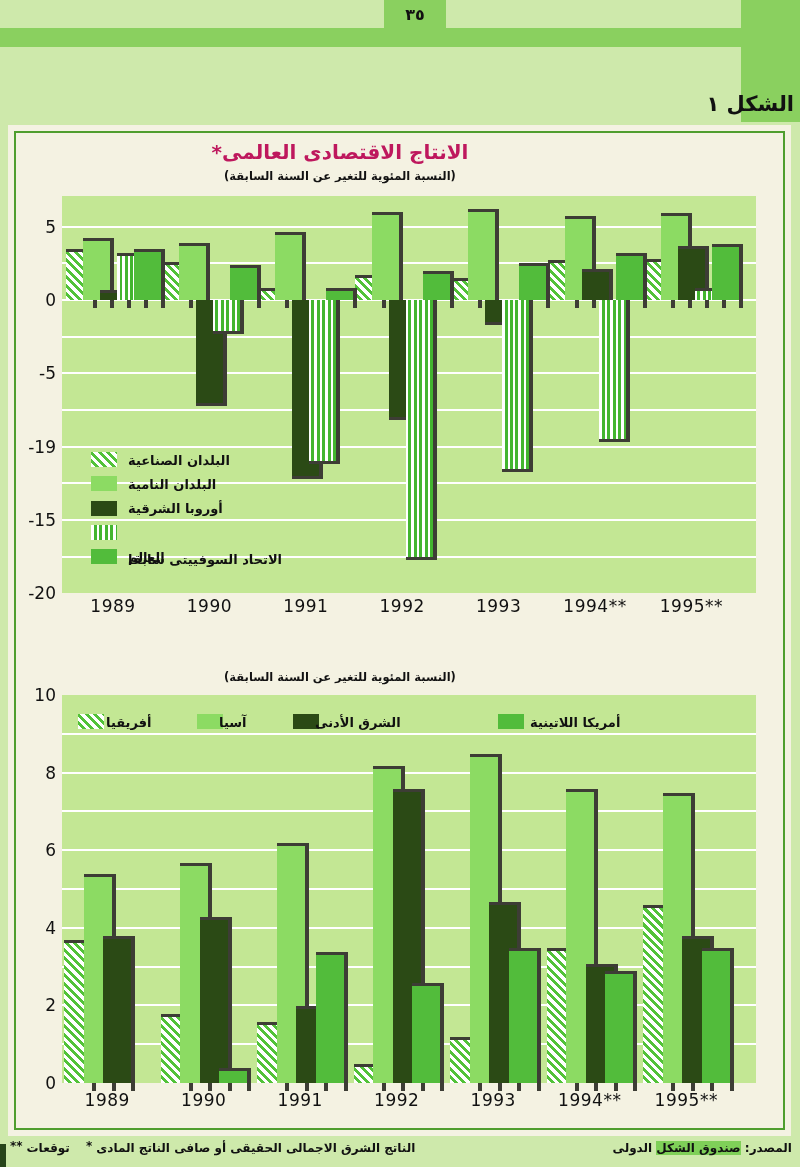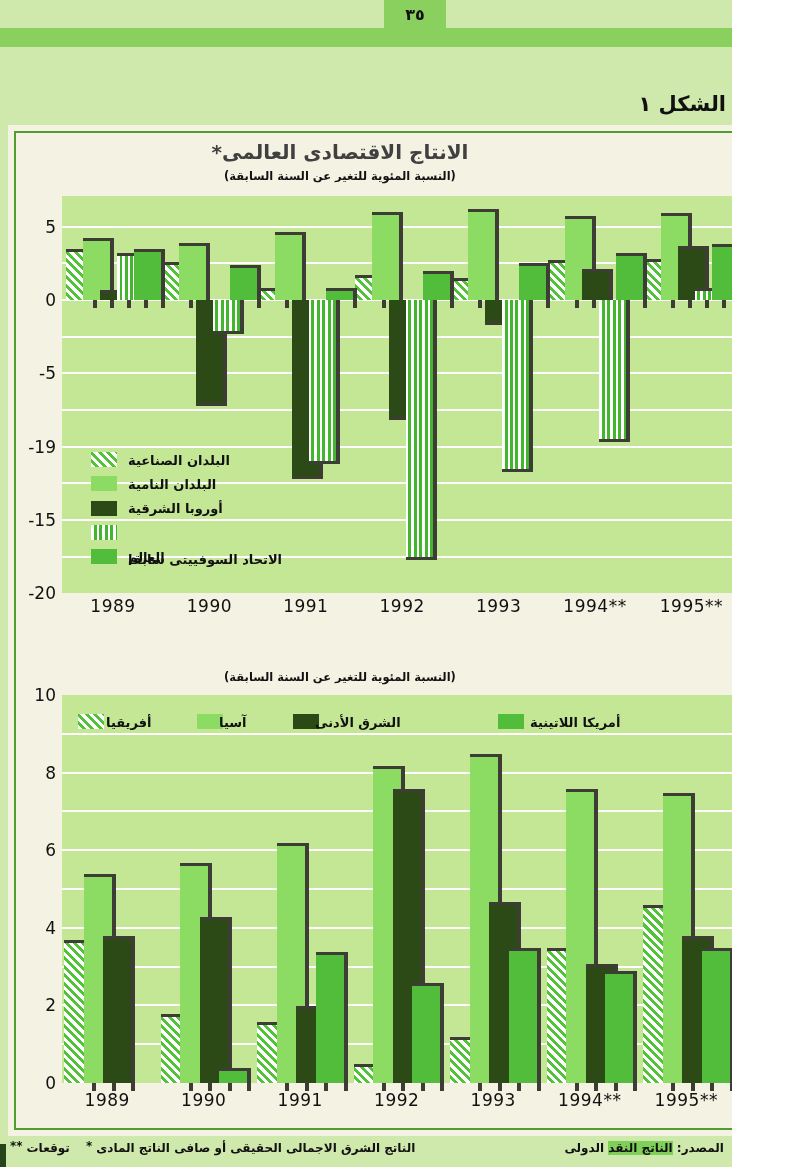--- a/index.html
+++ b/index.html
@@ -1,31 +1,31 @@
 <!DOCTYPE html>
 <html lang="ar"><head>
 <meta charset="utf-8">
 <style>
   html,body { margin:0; padding:0; }
   body { width:800px; height:1167px; font-family:"DejaVu Sans", sans-serif; }
-  #page { position:relative; width:732px; height:1167px; background:#cee9ab; overflow:hidden; }
+  #page { position:relative; width:800px; height:1167px; background:#cee9ab; overflow:hidden; }
 
   
   .top-bar        { position:absolute; left:0; top:28px; width:800px; height:19px; background:#8ad05f; }
   .page-num-box   { position:absolute; left:384px; top:0; width:62px; height:29px; background:#8ad05f;
                     display:flex; align-items:center; justify-content:center;
                     font-weight:bold; font-size:16px; color:#111; }
   .right-bar      { position:absolute; left:741px; top:0; width:59px; height:122px; background:#8ad05f; }
   .figure-label   { position:absolute; right:6px; top:92px; font-weight:bold; font-size:21px; color:#111; direction:rtl; }
 
   .chart-box      { position:absolute; left:8px; top:125px; width:783px; height:1011px; background:#f4f2e2; }
   .chart-box-border { position:absolute; inset:6px; border:2px solid #4f9e2e; }
 
   .chart-title    { position:absolute; left:60px; width:560px; text-align:center; font-weight:bold;
-                    font-size:20px; color:#404040; direction:rtl; }
+                    font-size:20px; color:#be185d; direction:rtl; }
   .chart-subtitle { position:absolute; left:60px; width:560px; text-align:center; font-weight:bold;
                     font-size:11.5px; color:#111; direction:rtl; }
   #title-1    { top:140px; } #subtitle-1 { top:169px; }
   #title-2    { top:641px; } #subtitle-2 { top:670px; }
 
   .plot      { position:absolute; background:#c3e794; }
   .gridline  { position:absolute; height:2px; background:#ffffff; }
   .ytick     { position:absolute; transform:translateY(-50%); font-size:17px; color:#111; text-align:right; width:40px; }
   .xtick     { position:absolute; transform:translateX(-50%); font-size:17px; color:#111; white-space:nowrap; letter-spacing:0.5px; }
 
@@ -208,18 +208,18 @@
   <div class="footer-note" style="left:10px;">
     <span class="stars">**</span>
     <span class="ar">توقعات</span>
   </div>
   <div class="footer-note" style="left:86px;">
     <span class="stars">*</span>
     <span class="ar">الناتج الشرق الاجمالى الحقيقى أو صافى الناتج المادى</span>
   </div>
   <div id="footer-source">
     <span>المصدر:</span>
-    <span class="hl">الناتج النقد</span>
+    <span class="hl">صندوق الشكل</span>
     <span>الدولى</span>
   </div>
   <div class="corner-wedge"></div>
 
 </div>
 
 </body></html>

